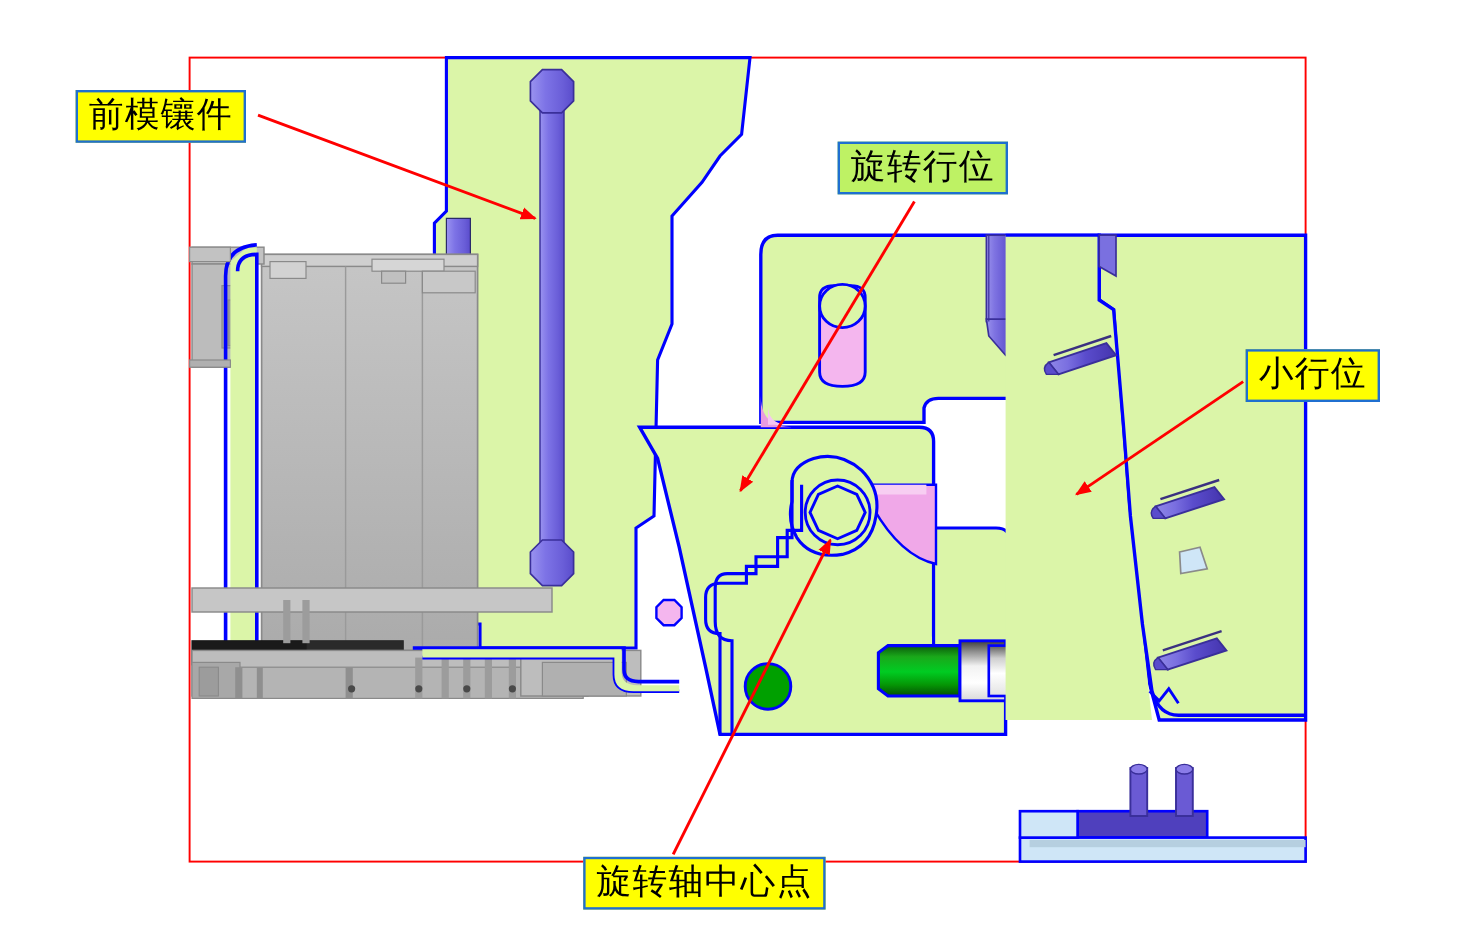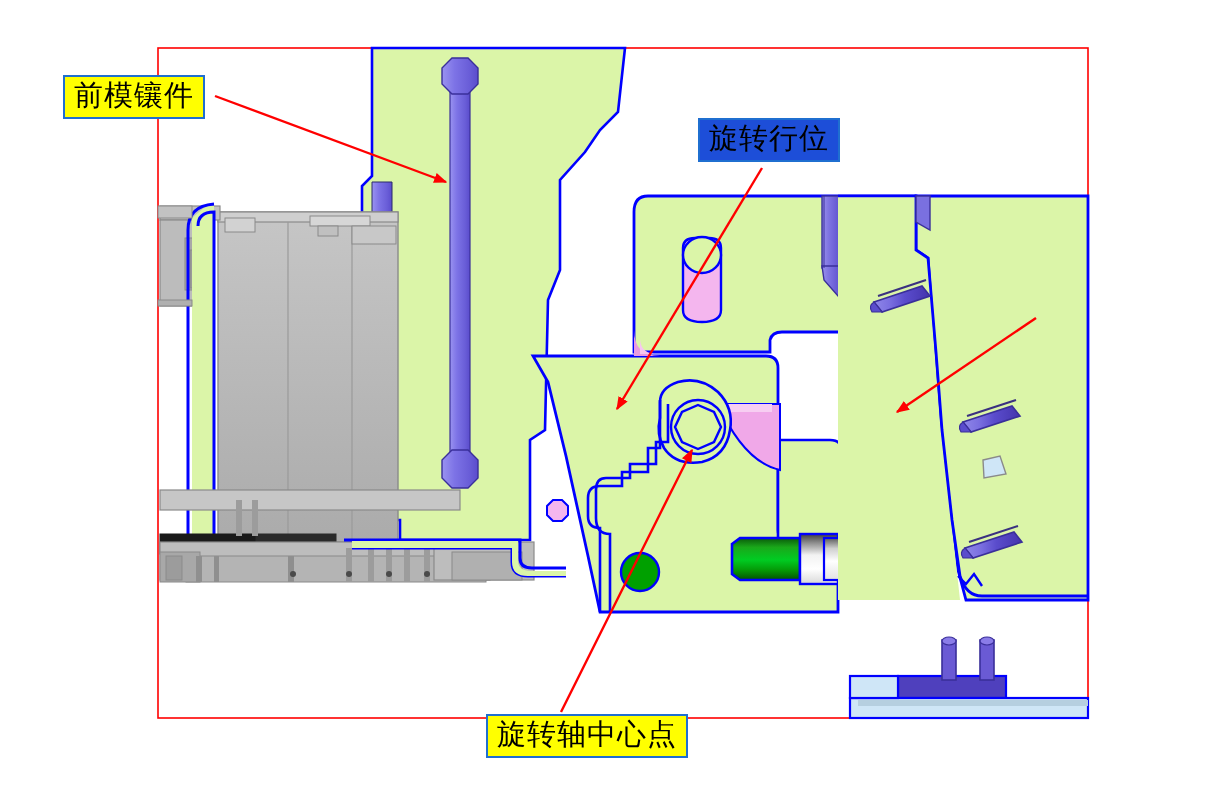--- a/index.html
+++ b/index.html
@@ -36,21 +36,21 @@
     line-height: 1;
     letter-spacing: 1px;
     font-family: "DejaVu Sans", "Liberation Sans", sans-serif;
     display: flex;
     justify-content: center;
     padding: 4px 9px 7px 9px;
     white-space: nowrap;
     z-index: 40;
   }
   .callout.red {
-    background: #1d4ed8;
+    background: #bef264;
   }
   #label-front-insert { left: 63px;  top: 75px;  }
   #label-rotary-slide  { left: 698px; top: 118px; }
   #label-small-slide   { left: 1038px;top: 291px; }
   #label-rotary-center { left: 446px; top: 714px; margin-left: 40px; }
 </style>
 </head>
 <body>
 
 <div id="stage">
@@ -298,18 +298,21 @@
   </svg>
 
   <div class="callout" id="label-front-insert">
     <span>前模镶件</span>
   </div>
 
   <div class="callout red" id="label-rotary-slide">
     <span>旋转行位</span>
   </div>
 
+  <div class="callout" id="label-small-slide">
+    <span>小行位</span>
+  </div>
 
   <div class="callout" id="label-rotary-center">
     <span>旋转轴中心点</span>
   </div>
 
 </div>
 
 </body></html>

